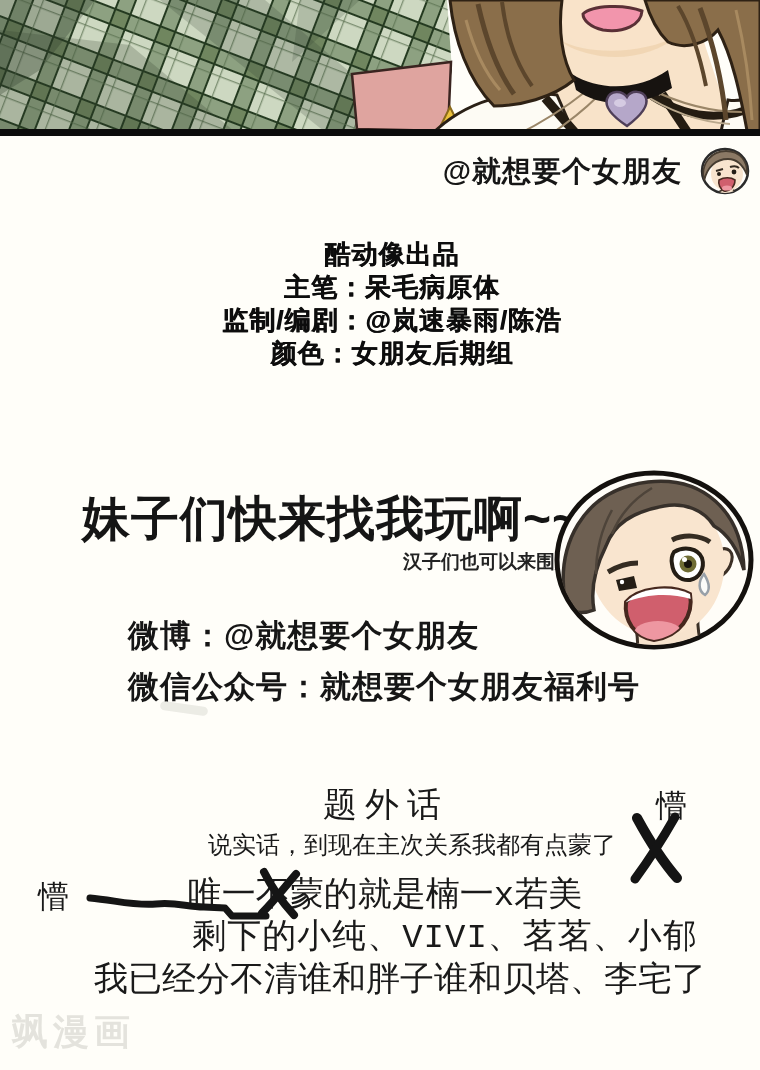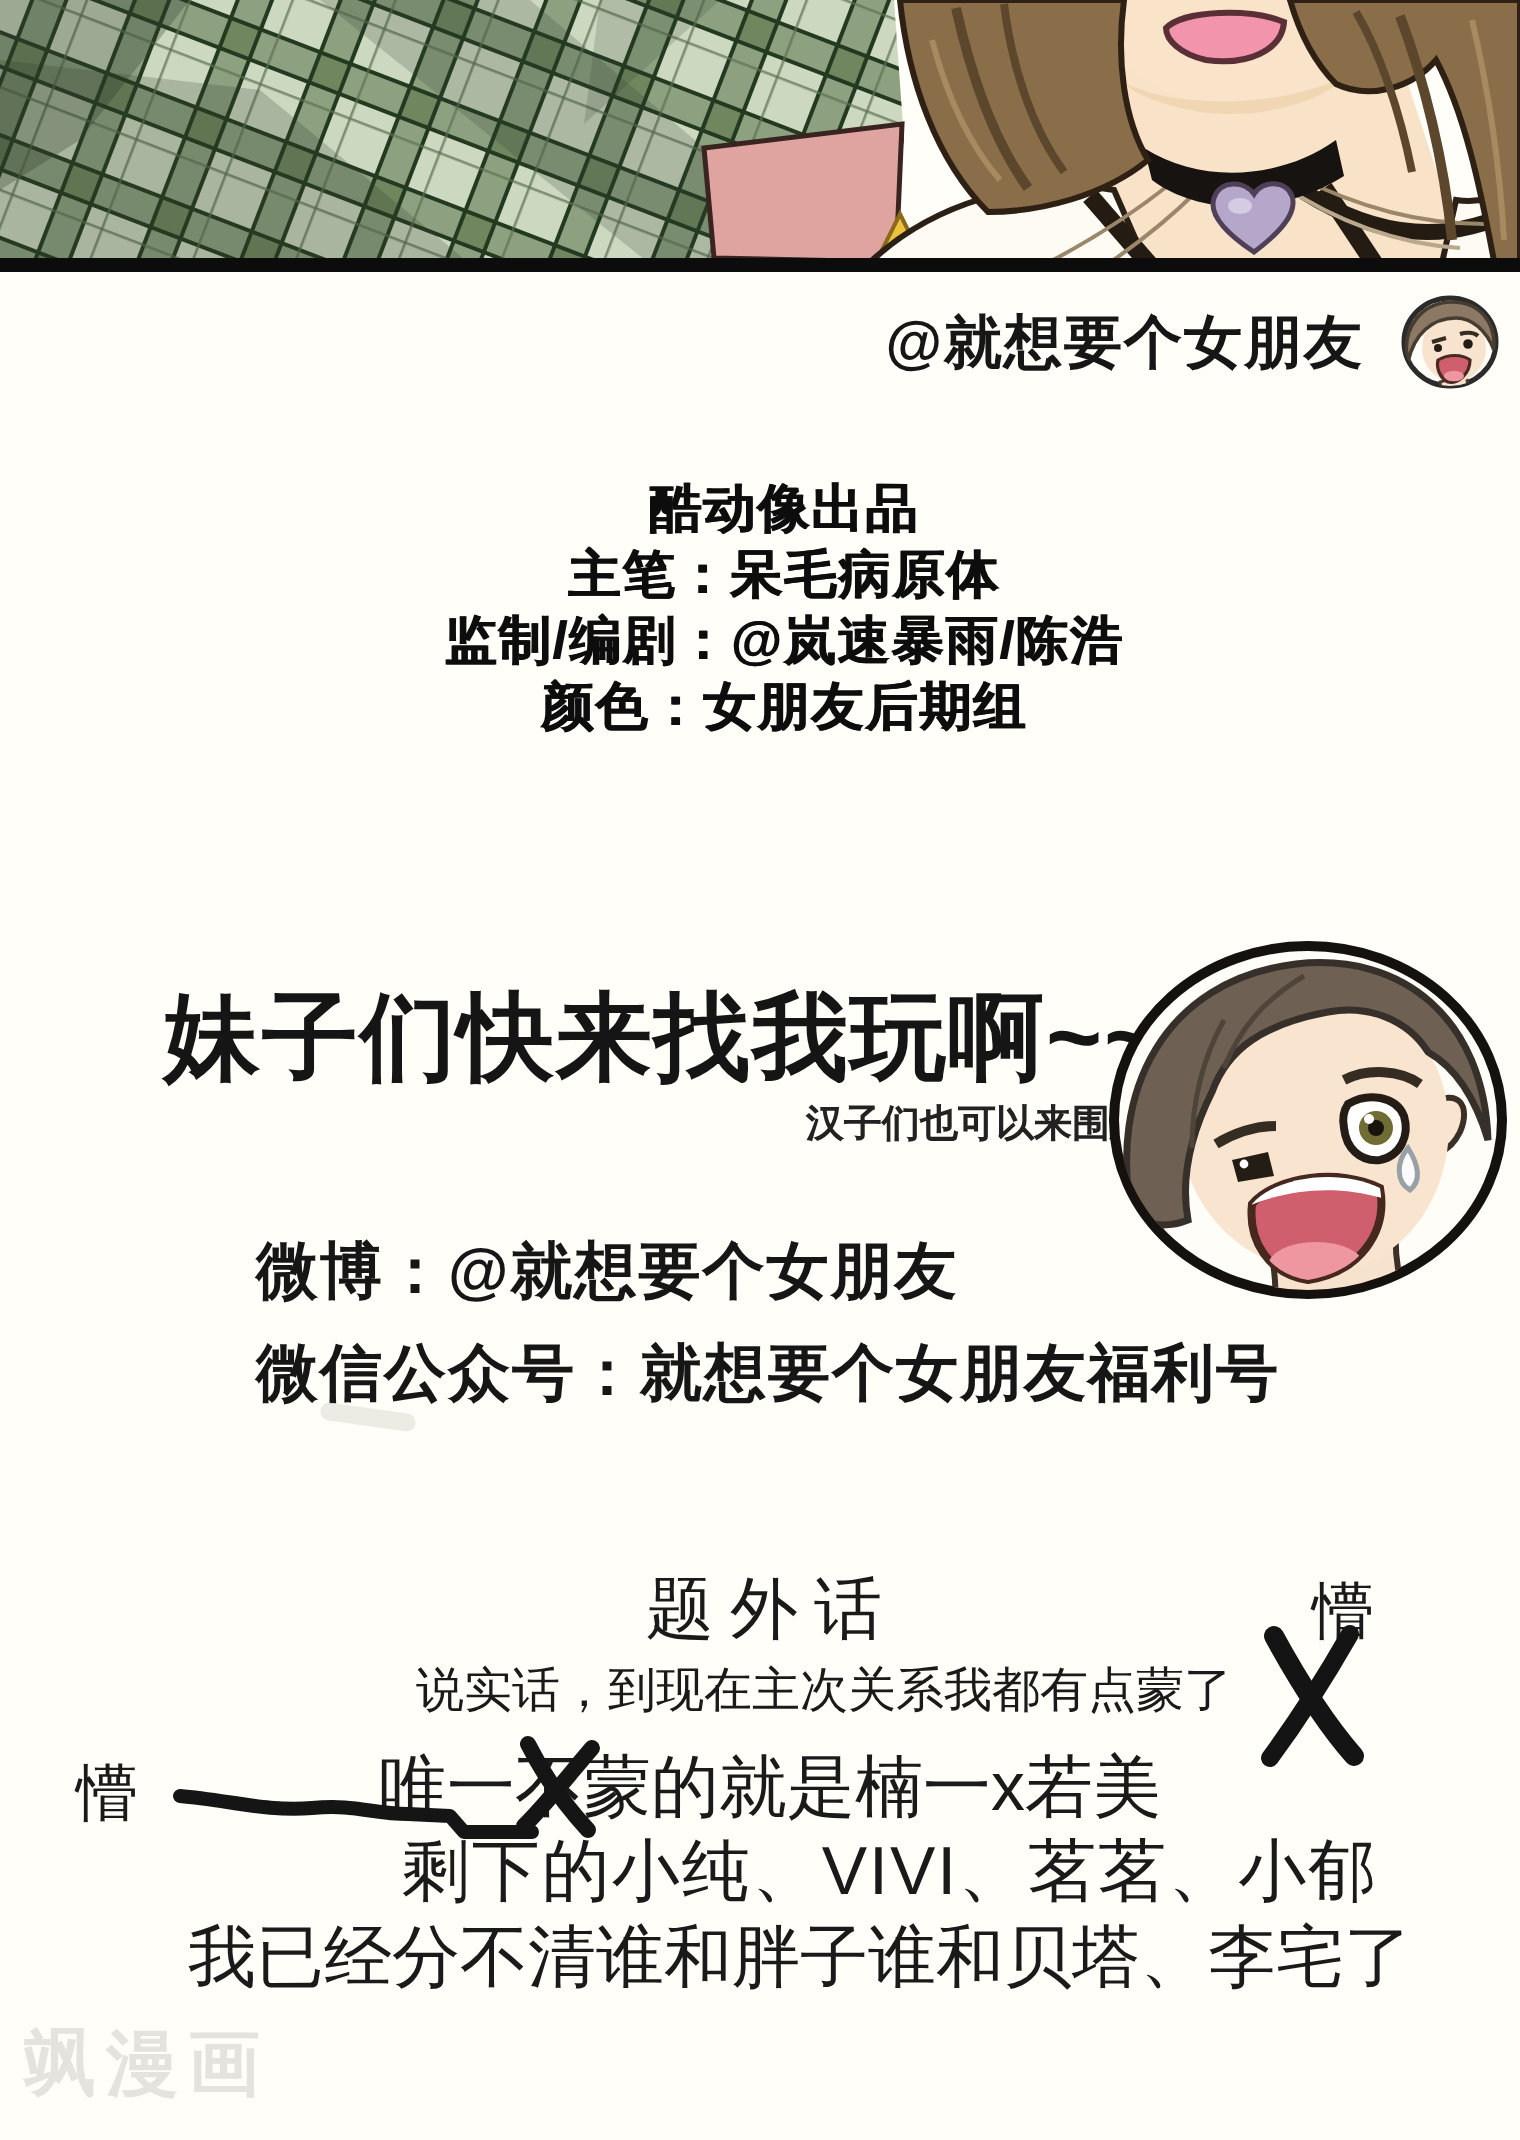--- a/index.html
+++ b/index.html
@@ -14,21 +14,21 @@
   .credit-line{font-size:26px;line-height:33px;letter-spacing:1px;text-shadow:0.6px 0 #0d0d0d;}
   .invite-headline{position:absolute;left:82px;top:487px;font-size:48px;font-weight:bold;
                    letter-spacing:1px;color:#151515;white-space:nowrap;}
   .invite-subnote{position:absolute;left:403px;top:549px;font-size:19px;font-weight:bold;color:#222;}
   .bigface{position:absolute;left:552px;top:470px;width:206px;height:182px;}
   .contact{position:absolute;left:128px;font-size:31px;font-weight:bold;letter-spacing:1px;color:#161616;white-space:nowrap;}
   .weibo{top:599px;margin-top:16px;}
   .wechat{top:666px;}
   .smudge{position:absolute;left:160px;top:704px;width:48px;height:9px;background:#dcdcd6;opacity:.55;
           border-radius:5px;transform:rotate(8deg);}
-  .ps{font-family:Liberation Sans, sans-serif;color:#1a1a1a;white-space:nowrap;position:absolute;}
+  .ps{font-family:Liberation Mono, monospace;color:#1a1a1a;white-space:nowrap;position:absolute;}
   .ps-title{top:782px;left:calc(50% + 6px);transform:translateX(-50%);font-size:34px;letter-spacing:8px;}
   .ps-l1{top:829px;left:calc(50% + 32px);transform:translateX(-50%);font-size:24px;}
   .ps-l2{top:871px;left:calc(50% + 5px);transform:translateX(-50%);font-size:34px;}
   .ps-l3{top:913px;left:calc(50% + 20px);transform:translateX(-50%);font-size:34px;letter-spacing:1px;margin-left:45px;}
   .ps-l4{top:956px;left:calc(50% + 20px);transform:translateX(-50%);font-size:34px;}
   .ps-l5{top:999px;left:calc(50% + 2px);transform:translateX(-50%);font-size:34px;}
   .meng-right{top:785px;left:656px;font-size:31px;}
   .meng-left{top:876px;left:38px;font-size:31px;}
   .xmark-right{position:absolute;left:627px;top:812px;width:58px;height:72px;}
   .squiggle{position:absolute;left:80px;top:860px;width:232px;height:62px;}

